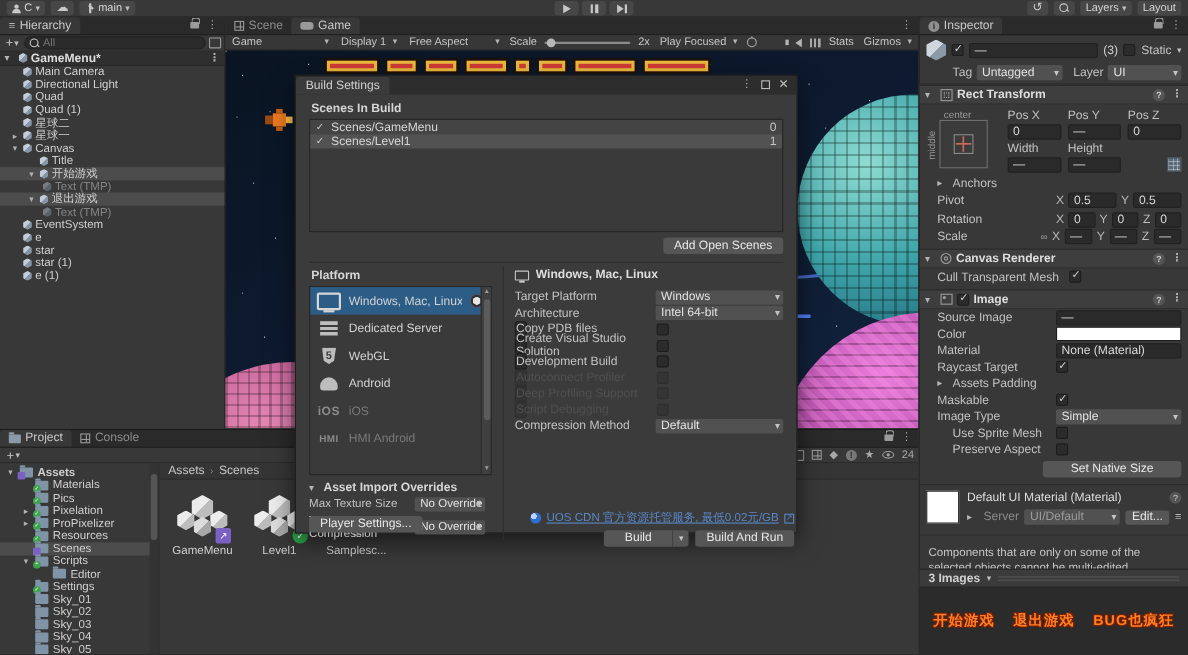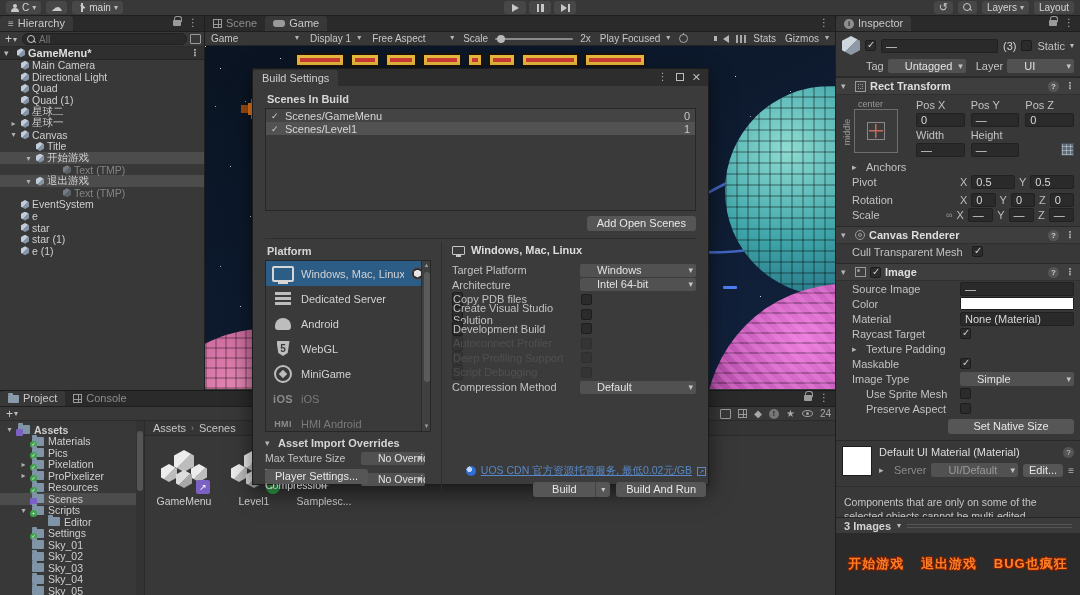--- a/index.html
+++ b/index.html
@@ -1,21 +1,21 @@
 <!DOCTYPE html>
 <html><head>
 <meta charset="utf-8">
 <style>
   *{margin:0;padding:0;box-sizing:border-box}
   html,body{background:#222}
   .page{position:relative;width:1080px;height:595px;background:#383838;overflow:hidden;
         font-family:"Liberation Sans","DejaVu Sans",sans-serif;font-size:11px;color:#d2d2d2}
 
   
-  .drop{background:#515151;border-radius:2px;height:14px;line-height:14px;padding:0 15px 0 17px;
+  .drop{background:#515151;border-radius:2px;height:14px;line-height:14px;padding:0 15px 0 5px;
         position:relative;color:#e2e2e2;white-space:nowrap;overflow:hidden}
   .drop::after{content:'▾';position:absolute;right:3px;top:0;font-size:9px;color:#c4c4c4}
   .field{background:#2a2a2a;border:1px solid #212121;border-radius:2px;height:14px;line-height:12px;
          padding:0 4px;color:#d8d8d8;overflow:hidden}
   .btn{background:#565656;border-radius:3px;height:15px;line-height:15px;padding:0 10px;color:#e8e8e8;
        display:inline-flex;align-items:center;white-space:nowrap}
   .checkbox{width:11px;height:11px;background:#2b2b2b;border:1px solid #1d1d1d;border-radius:2px;
             position:relative;flex:none}
   .checkbox.checked::after{content:'✓';position:absolute;left:1px;top:-2px;font-size:10px;color:#cfcfcf}
   .checkbox.disabled{opacity:.4}
@@ -75,21 +75,21 @@
   .search-box{flex:1;height:12px;background:#2a2a2a;border:1px solid #212121;border-radius:6px;
               display:flex;align-items:center;gap:3px;padding:0 4px}
   .search-box input{background:transparent;border:none;outline:none;color:#bdbdbd;font-size:10px;width:100%;
                     font-family:inherit}
   .search-box input::placeholder{color:#777}
   .icon-winsearch{width:11px;height:10px;border:1px solid #9a9a9a;border-radius:1px;flex:none}
   .scene-head{height:12.5px;background:#2f2f2f;border-bottom:1px solid #262626;display:flex;align-items:center;
               gap:3px;padding:0 4px;font-weight:bold;color:#dedede}
   .h-tree{position:relative}
   .h-row{height:11.6px;display:flex;align-items:center;gap:3px;color:#cfcfcf;font-size:10.5px;white-space:nowrap}
-  .h-row.d1{padding-left:18px}.h-row.d2{padding-left:33px}.h-row.d3{padding-left:60px}
+  .h-row.d1{padding-left:18px}.h-row.d2{padding-left:33px}.h-row.d3{padding-left:36px}
   .h-row.selected{background:#4c4c4c}
   .h-row.dim{color:#848484}.h-row.dim .h-cube{opacity:.45}
   .tree-arrow{width:9px;flex:none;font-size:8px;color:#b0b0b0;margin-left:-9px;text-align:center}
   .tree-arrow.expanded::before{content:'▾'}
   .tree-arrow.collapsed::before{content:'▸'}
   .h-cube{width:8px;height:9px;flex:none;background:linear-gradient(135deg,#c2cdd9 0 50%,#8796a6 50%);
           clip-path:polygon(50% 0,100% 25%,100% 75%,50% 100%,0 75%,0 25%)}
 
   
   .gameview{position:absolute;left:205px;top:16px;width:630px;height:374px;background:#383838}
@@ -239,21 +239,21 @@
   .sc4{left:15px;top:20px;width:16px;height:18px;background:linear-gradient(135deg,#dcdcdc 0 50%,#a8a8a8 50%)}
   .a-badge{position:absolute;right:-3px;bottom:-2px;width:14px;height:14px;display:none;color:#fff;
            font-size:9px;line-height:14px;text-align:center}
   .thumb.check .a-badge{display:block;background:#2ea84a;border-radius:50%}
   .thumb.check .a-badge::before{content:'✓'}
   .thumb.checkout .a-badge{display:block;background:#7b61c4;border-radius:2px}
   .thumb.checkout .a-badge::before{content:'↗'}
   .asset .a-name{margin-top:3px;color:#cfcfcf;font-size:10.5px;white-space:nowrap;overflow:hidden}
 
   
-  .dialog{position:absolute;left:252px;top:68px;width:457px;height:417px;background:#3b3b3b;
+  .dialog{position:absolute;left:268px;top:68px;width:457px;height:417px;background:#3b3b3b;
           border:1px solid #1c1c1c;box-shadow:0 8px 20px rgba(0,0,0,.55);z-index:10}
   .dlg-titlebar{height:17px;background:#2d2d2d;display:flex;align-items:flex-end}
   .dlg-tab{height:16px;line-height:16px;background:#3b3b3b;border-radius:3px 3px 0 0;padding:0 9px;color:#cfcfcf}
   .dlg-winicons{margin-left:auto;display:flex;align-items:center;gap:8px;padding:0 7px 4px 0;color:#bdbdbd}
   .icon-max{width:8px;height:8px;border:1.2px solid #bdbdbd}
   .icon-close{font-size:11px;line-height:9px;color:#bdbdbd}
   .dlg-body{padding:4px 12px 0 12px;position:relative;height:399px}
   .sec-label{color:#d6d6d6;font-weight:bold;margin:3px 0 3px 2px}
   .scenes-box{height:103px;background:#3a3a3a;border:1px solid #272727;overflow:hidden}
   .s-row{height:13px;display:flex;align-items:center;gap:4px;padding:0 5px;background:#444;color:#d6d6d6}
@@ -670,21 +670,21 @@
     <div class="i-row">
       <span class="lbl">Material</span>
       <span class="field f-xs">None (Material)</span>
     </div>
     <div class="i-row">
       <span class="lbl">Raycast Target</span>
       <span class="checkbox checked"></span>
     </div>
     <div class="i-row">
       <span class="fold">▸</span>
-      <span class="lbl">Texture Padding</span>
+      <span class="lbl">Assets Padding</span>
     </div>
     <div class="i-row">
       <span class="lbl">Maskable</span>
       <span class="checkbox checked"></span>
     </div>
     <div class="i-row">
       <span class="lbl">Image Type</span>
       <span class="drop" style="flex:1">Simple</span>
     </div>
     <div class="i-row">
@@ -939,39 +939,32 @@
                 <span class="p-name">Windows, Mac, Linux</span>
                 <span class="p-badge"></span>
               </div>
               <div class="p-row server">
                 <span class="p-icon">
                   <span class="p-icon-text"></span>
                 </span>
                 <span class="p-name">Dedicated Server</span>
 
               </div>
+              <div class="p-row webgl">
+                <span class="p-icon">
+                  <span class="p-icon-text"></span>
+                </span>
+                <span class="p-name">WebGL</span>
+
+              </div>
               <div class="p-row android">
                 <span class="p-icon">
                   <span class="p-icon-text"></span>
                 </span>
                 <span class="p-name">Android</span>
-
-              </div>
-              <div class="p-row webgl">
-                <span class="p-icon">
-                  <span class="p-icon-text"></span>
-                </span>
-                <span class="p-name">WebGL</span>
-
-              </div>
-              <div class="p-row minigame">
-                <span class="p-icon">
-                  <span class="p-icon-text"></span>
-                </span>
-                <span class="p-name">MiniGame</span>
 
               </div>
               <div class="p-row disabled ios">
                 <span class="p-icon">
                   <span class="p-icon-text">iOS</span>
                 </span>
                 <span class="p-name">iOS</span>
 
               </div>
               <div class="p-row disabled hmi">

